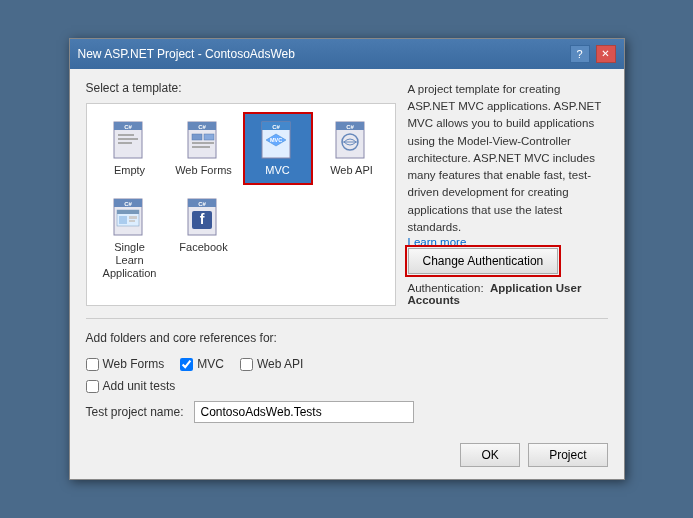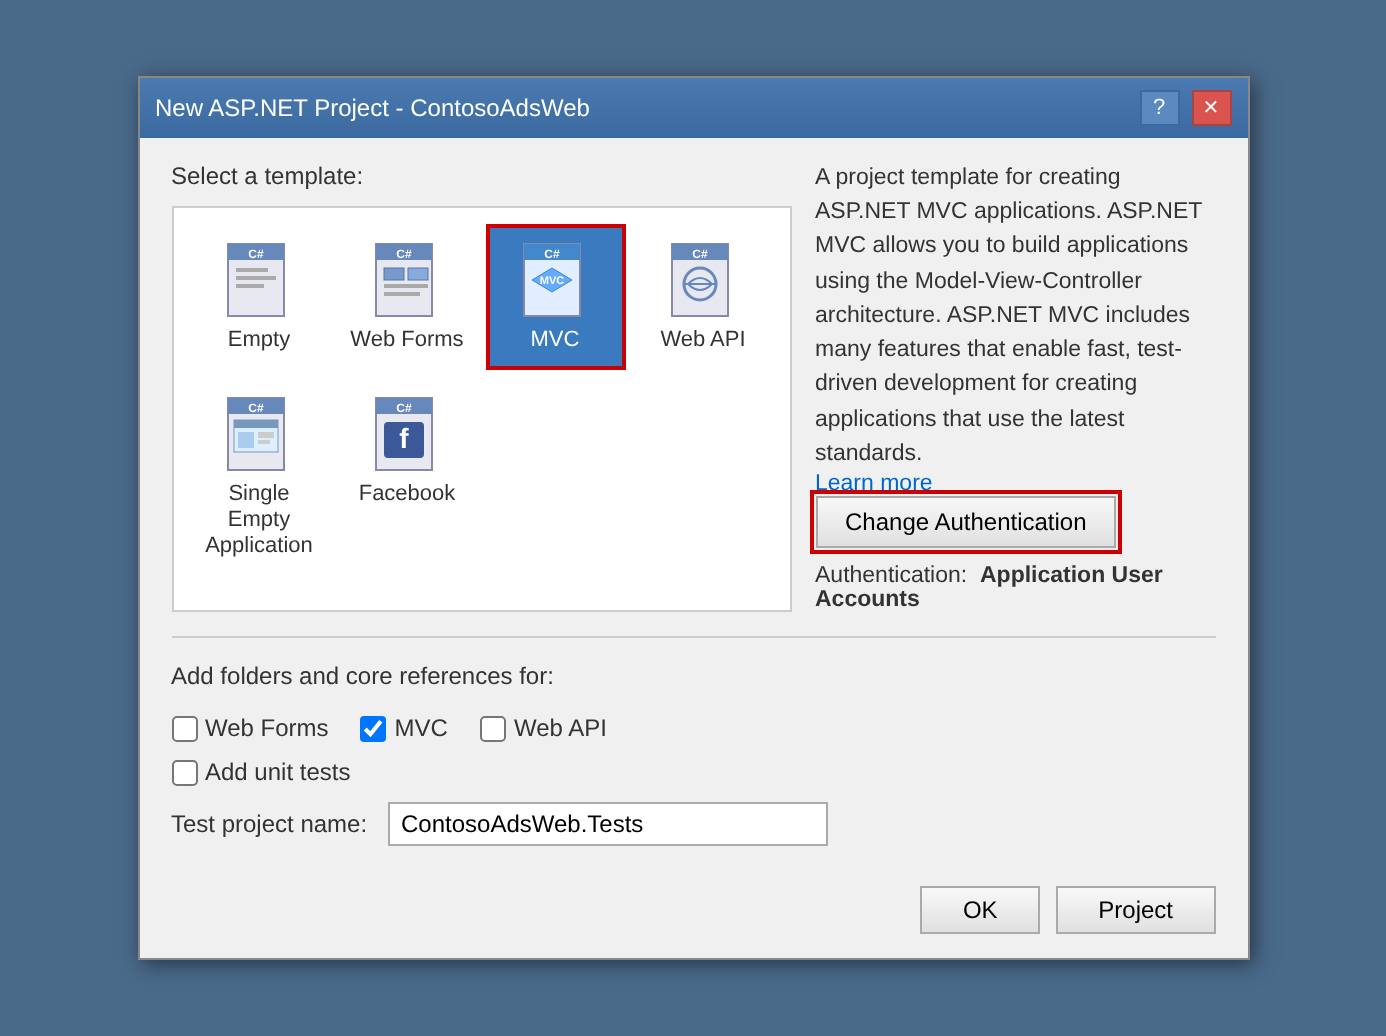--- a/index.html
+++ b/index.html
@@ -317,21 +317,21 @@
                   <rect x="4" y="2" width="28" height="36" fill="#e8e8f0" stroke="#8888aa" stroke-width="1"></rect>
                   <rect x="4" y="2" width="28" height="8" fill="#6688bb"></rect>
                   <text x="18" y="9" font-size="6" fill="white" text-anchor="middle" font-weight="bold">C#</text>
                   <rect x="7" y="13" width="22" height="16" fill="#ddeeff" stroke="#7799bb" stroke-width="0.5"></rect>
                   <rect x="7" y="13" width="22" height="4" fill="#7799bb"></rect>
                   <rect x="9" y="19" width="8" height="8" fill="#aaccee"></rect>
                   <rect x="19" y="19" width="8" height="3" fill="#ccc"></rect>
                   <rect x="19" y="23" width="6" height="2" fill="#ccc"></rect>
                 </svg>
               </div>
-              <span class="template-label">Single Empty Application</span>
+              <span class="template-label">Single Learn Application</span>
             </div>
 
             <div class="template-item">
               <div class="template-icon">
                 <svg viewBox="0 0 40 40" width="40" height="40">
                   <rect x="4" y="2" width="28" height="36" fill="#e8e8f0" stroke="#8888aa" stroke-width="1"></rect>
                   <rect x="4" y="2" width="28" height="8" fill="#6688bb"></rect>
                   <text x="18" y="9" font-size="6" fill="white" text-anchor="middle" font-weight="bold">C#</text>
                   <rect x="8" y="14" width="20" height="18" rx="2" fill="#3b5998"></rect>
                   <text x="18" y="27" font-size="14" fill="white" text-anchor="middle" font-weight="bold">f</text>

